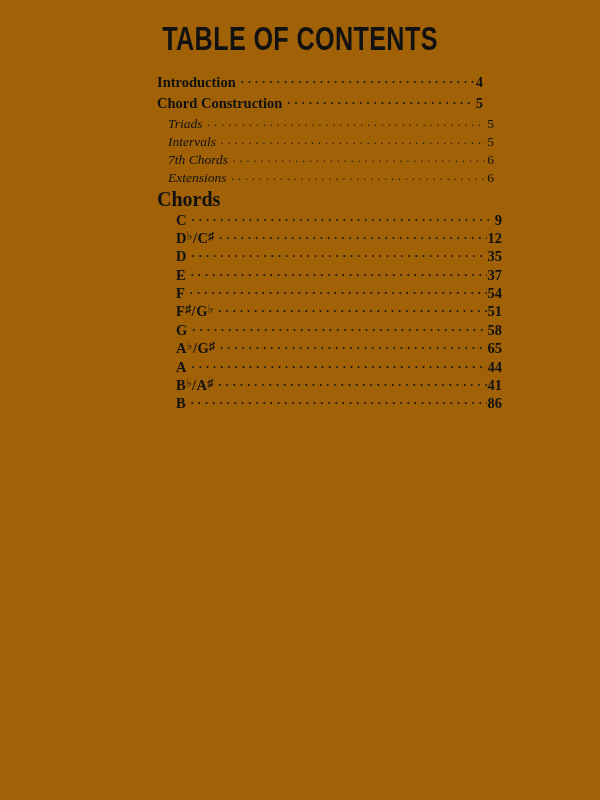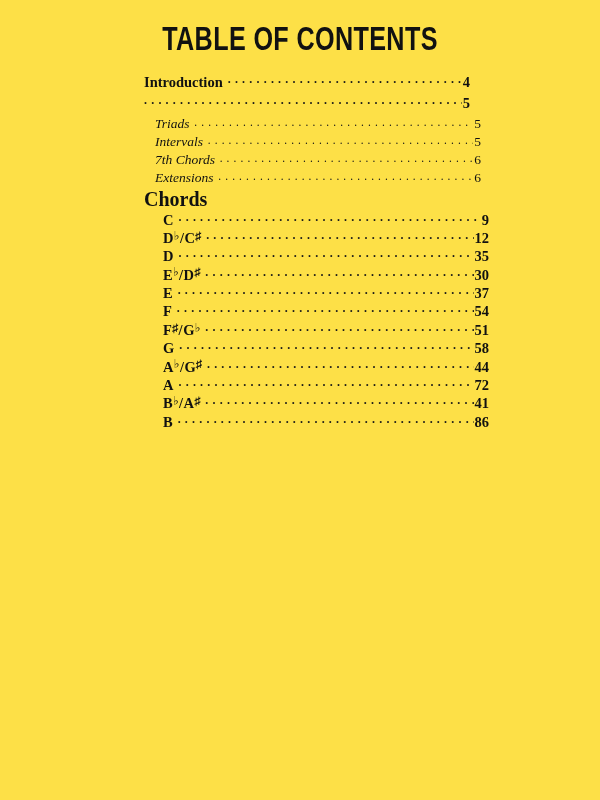--- a/index.html
+++ b/index.html
@@ -13,21 +13,21 @@
     position: relative;
     overflow: hidden;
     font-family: "Liberation Serif", "DejaVu Serif", serif;
     color: #111111;
     -webkit-font-smoothing: antialiased;
   }
 
   .page {
     position: absolute;
     inset: 0;
-    background: #fde047;
+    background: #a16207;
   }
 
   
   .toc-title {
     position: absolute;
     top: 21px;
     left: 0;
     width: 600px;
     text-align: center;
     font-family: "Liberation Sans Narrow", "Liberation Sans", sans-serif;
@@ -38,21 +38,21 @@
     transform: scaleX(0.74);
     transform-origin: 300px 50%;
     white-space: nowrap;
     line-height: 1;
   }
 
   
   .toc-list {
     position: absolute;
     top: 72px;
-    left: 144px;
+    left: 157px;
     width: 326px;
   }
 
   .entry {
     display: flex;
     align-items: baseline;
     width: 100%;
     white-space: nowrap;
   }
 
@@ -142,20 +142,21 @@
   <div class="toc-title">TABLE OF CONTENTS</div>
 
   <div class="toc-list">
 
   <div class="entry level1">
         <span class="label">Introduction</span>
         <span class="leader"></span>
         <span class="pagenum">4</span>
       </div>
       <div class="entry level1">
+        <span class="label">Chord Construction</span>
         <span class="leader"></span>
         <span class="pagenum">5</span>
       </div>
       <div class="entry level2">
         <span class="label">Triads</span>
         <span class="leader"></span>
         <span class="pagenum">5</span>
       </div>
       <div class="entry level2">
         <span class="label">Intervals</span>
@@ -183,25 +184,20 @@
         <span class="label"><span>D</span><span class="acc">♭</span><span class="slash">/</span><span>C</span><span class="acc">♯</span></span>
         <span class="leader"></span>
         <span class="pagenum">12</span>
       </div>
       <div class="entry chord">
         <span class="label"><span>D</span></span>
         <span class="leader"></span>
         <span class="pagenum">35</span>
       </div>
       <div class="entry chord">
-        <span class="label"><span>E</span><span class="acc">♭</span><span class="slash">/</span><span>D</span><span class="acc">♯</span></span>
-        <span class="leader"></span>
-        <span class="pagenum">30</span>
-      </div>
-      <div class="entry chord">
         <span class="label"><span>E</span></span>
         <span class="leader"></span>
         <span class="pagenum">37</span>
       </div>
       <div class="entry chord">
         <span class="label"><span>F</span></span>
         <span class="leader"></span>
         <span class="pagenum">54</span>
       </div>
       <div class="entry chord">
@@ -210,28 +206,28 @@
         <span class="pagenum">51</span>
       </div>
       <div class="entry chord">
         <span class="label"><span>G</span></span>
         <span class="leader"></span>
         <span class="pagenum">58</span>
       </div>
       <div class="entry chord">
         <span class="label"><span>A</span><span class="acc">♭</span><span class="slash">/</span><span>G</span><span class="acc">♯</span></span>
         <span class="leader"></span>
+        <span class="pagenum">65</span>
+      </div>
+      <div class="entry chord">
+        <span class="label"><span>A</span></span>
+        <span class="leader"></span>
         <span class="pagenum">44</span>
       </div>
       <div class="entry chord">
-        <span class="label"><span>A</span></span>
-        <span class="leader"></span>
-        <span class="pagenum">72</span>
-      </div>
-      <div class="entry chord">
         <span class="label"><span>B</span><span class="acc">♭</span><span class="slash">/</span><span>A</span><span class="acc">♯</span></span>
         <span class="leader"></span>
         <span class="pagenum">41</span>
       </div>
       <div class="entry chord">
         <span class="label"><span>B</span></span>
         <span class="leader"></span>
         <span class="pagenum">86</span>
       </div>
     </div>

